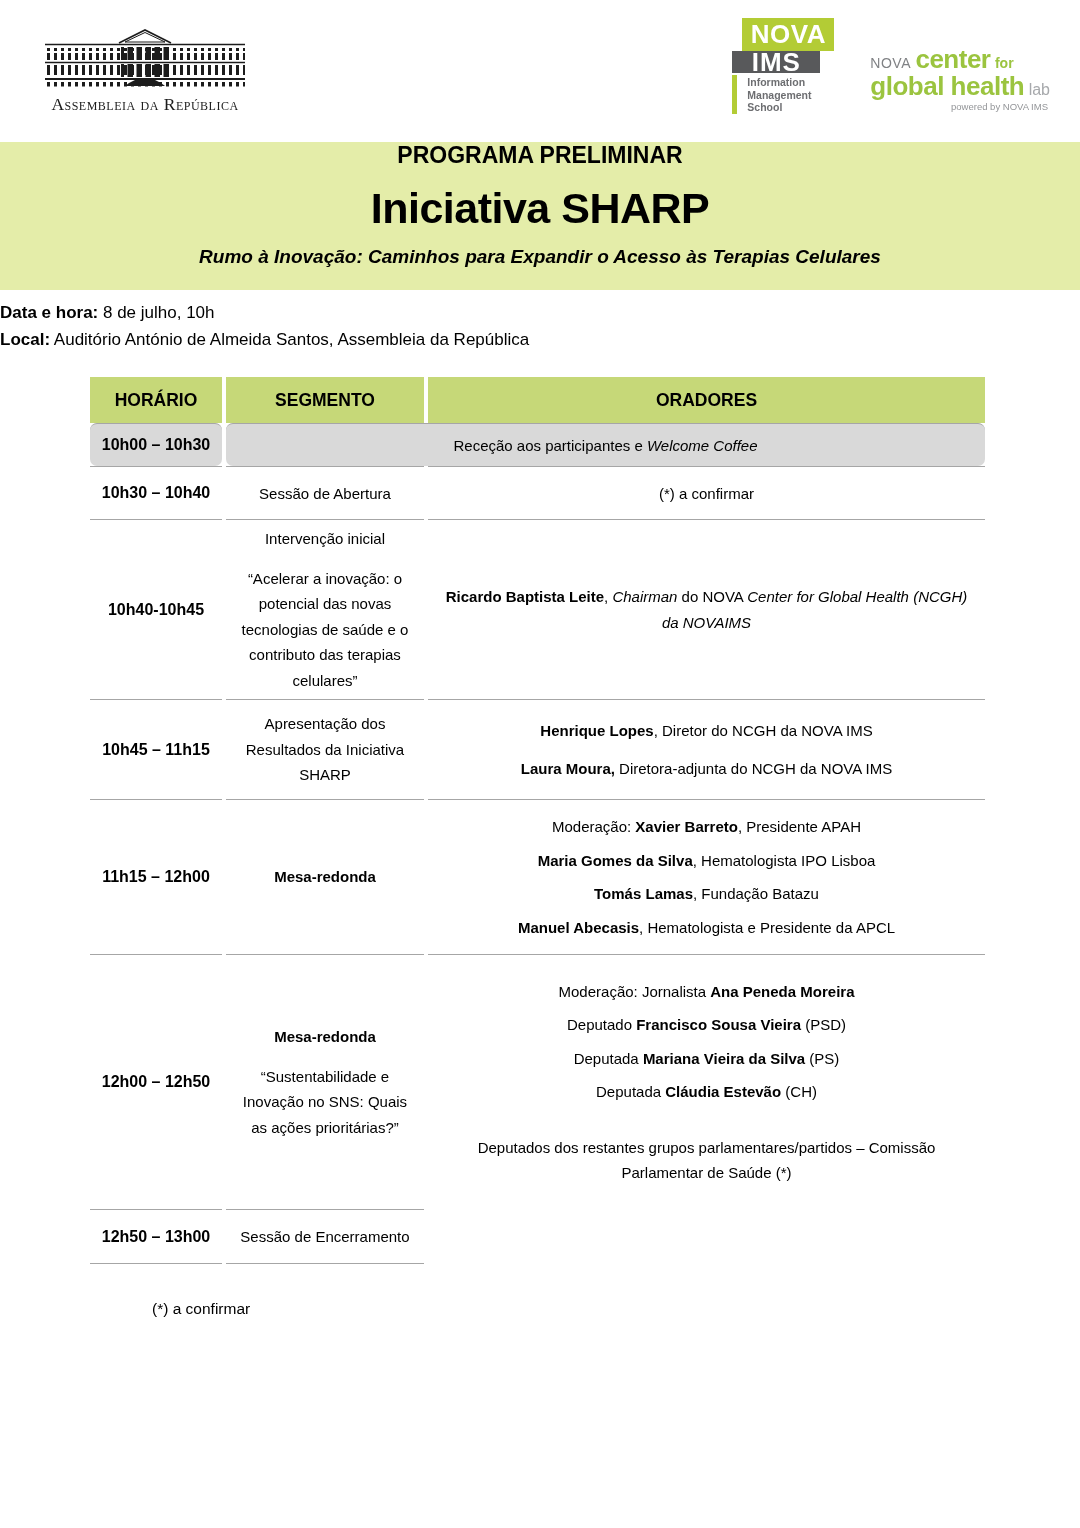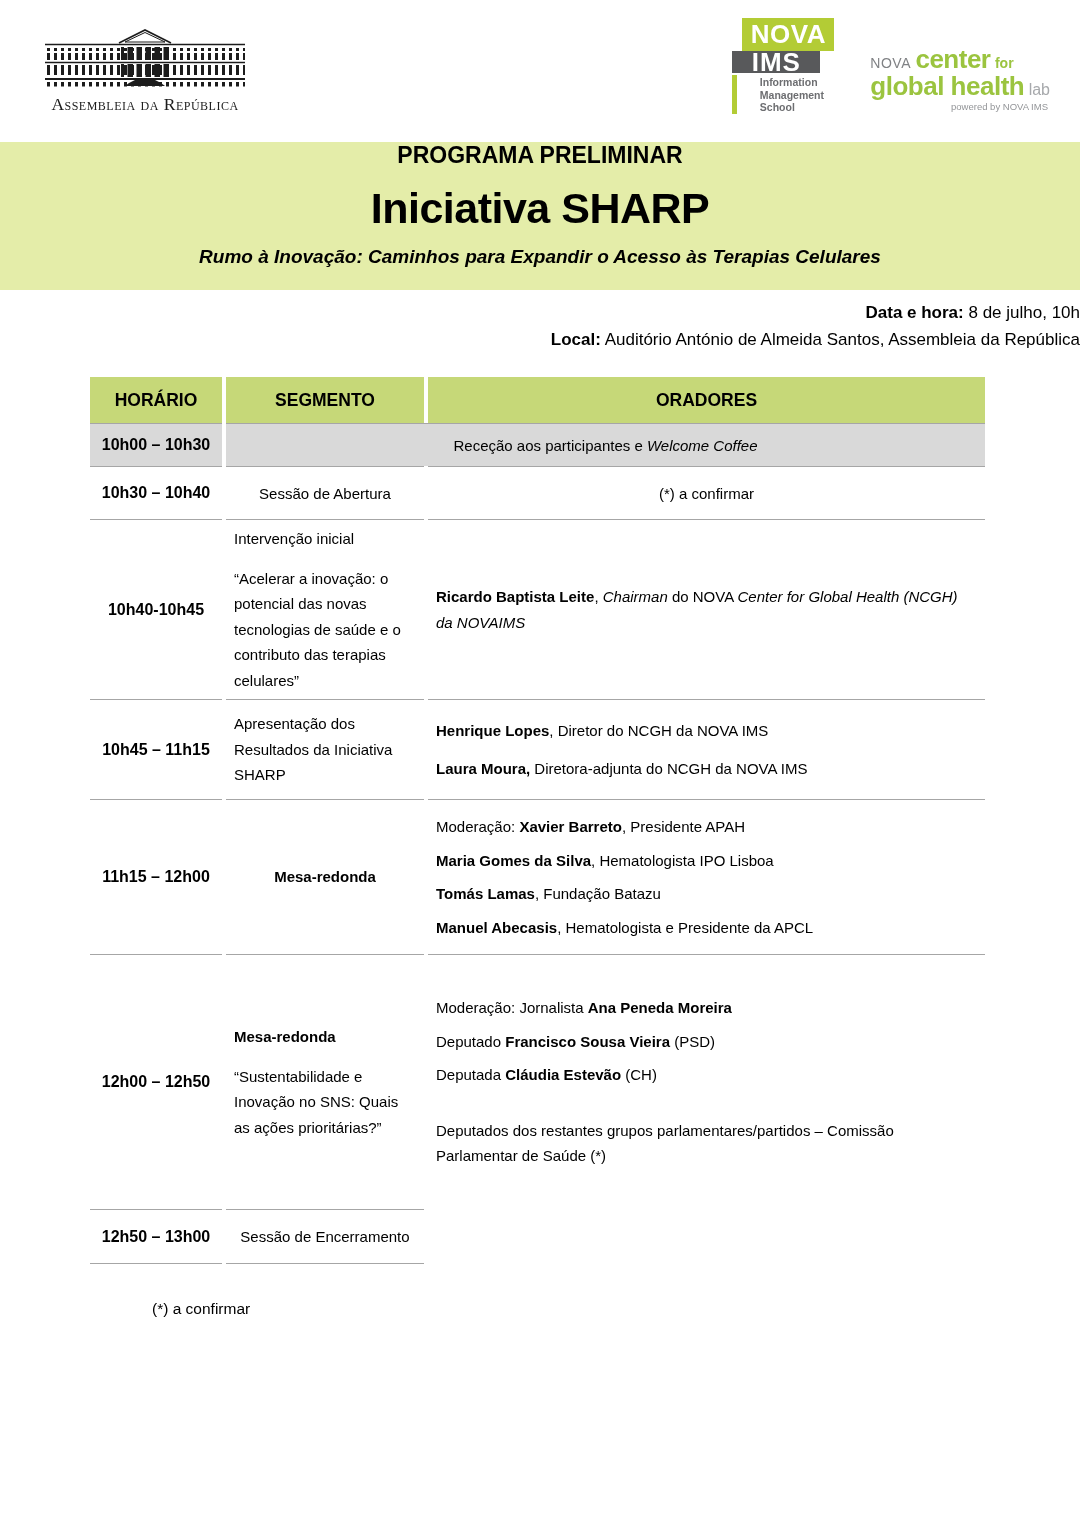--- a/index.html
+++ b/index.html
@@ -17,51 +17,51 @@
                 font-size:17.5px; letter-spacing:0.5px; color:#1c1c1c; margin-top:2px; }
   .logos-right { display:flex; gap:26px; align-items:flex-start; margin-top:-10px; }
 
   .novaims { width:112px; position:relative; }
   .nova-box { margin-left:10px; width:92px; height:33px; background:#b3cc35; color:#fff;
               font-weight:bold; font-size:26px; display:flex; align-items:center;
               justify-content:center; letter-spacing:0.5px; }
   .ims-box  { width:88px; height:22px; background:#58595b; color:#fff; font-weight:bold;
               font-size:26px; display:flex; align-items:center; justify-content:center;
               letter-spacing:1px; }
-  .school { display:flex; gap:23px; margin-top:2px; }
+  .school { display:flex; gap:10px; margin-top:2px; }
   .school .bar { width:5px; background:#b3cc35; }
   .school-text { font-size:10.5px; font-weight:bold; color:#6d6e71; line-height:1.2;
                  width:95px; text-align:left; padding-top:1px; }
 
   .ncgh { margin-top:28px; text-align:left; line-height:1.02; }
   .g-nova { color:#808285; font-size:14px; letter-spacing:0.5px; }
   .g-center { color:#9bc43f; font-weight:bold; font-size:26px; letter-spacing:-0.5px; }
   .g-for { color:#9bc43f; font-weight:bold; font-size:14px; }
   .g-gh { color:#9bc43f; font-weight:bold; font-size:26px; letter-spacing:-0.5px; }
   .g-lab { color:#a7a9ac; font-size:16px; }
   .g-powered { font-size:9.5px; color:#939598; text-align:right; margin-top:3px; padding-right:2px; }
 
   
   .banner { background:#e4eda9; text-align:center; padding:0 0 22px; }
   .kicker { font-size:23px; font-weight:bold; }
   .title { font-size:43px; font-weight:bold; letter-spacing:-0.5px; margin:15px 0 13px; }
   .subtitle { font-size:19px; font-weight:bold; font-style:italic; }
 
   
-  .meta { text-align:right; margin-top:13px; font-size:17px; }
+  .meta { text-align:left; margin-top:13px; font-size:17px; }
   .meta p { margin:7px 0; }
 
   
   .sched { margin:27px 0 0 90px; width:895px; display:grid;
            grid-template-columns:132px 198px 557px; column-gap:4px; font-size:15px; }
-  .cell { display:flex; align-items:center; justify-content:center; text-align:left;
+  .cell { display:flex; align-items:center; justify-content:center; text-align:center;
           padding:6px 8px; }
   .hcell { background:#c6d878; font-weight:bold; font-size:17.5px; min-height:46px; }
   .bcell { border-top:1px solid #a6a6a6; }
-  .gray { background:#d9d9d9; }
+  .gray { background:#d9d9d9;border-radius:7px; }
   .span2 { grid-column:2 / 4; }
   .time { font-weight:bold; font-size:16px; }
   .b { font-weight:bold; }
   .i { font-style:italic; }
   .r0 { min-height:43px; } .r1 { min-height:53px; } .r2 { min-height:155px; }
   .r3 { min-height:100px; } .r4 { min-height:140px; } .r5 { min-height:255px; }
   .r6 { min-height:55px; border-bottom:1px solid #a6a6a6; }
   .seg { line-height:1.7; }
   .seg .quote { margin-top:14px; }
   .or { width:100%; line-height:1.7; }
@@ -189,20 +189,21 @@
     <div class="cell bcell r5">
       <div class="seg">
         <p class="b">Mesa-redonda</p>
         <p class="quote">“Sustentabilidade e Inovação no SNS: Quais as ações prioritárias?”</p>
       </div>
     </div>
     <div class="cell bcell r5">
       <div class="or">
         <p><span>Moderação:  Jornalista </span><span class="b">Ana Peneda Moreira</span></p>
         <p><span>Deputado </span><span class="b">Francisco Sousa Vieira</span><span> (PSD)</span></p>
+        <p><span>Deputada </span><span class="b">Mariana Vieira da Silva</span><span> (PS)</span></p>
         <p><span>Deputada </span><span class="b">Cláudia Estevão</span><span> (CH)</span></p>
         <p class="extra">Deputados dos restantes grupos parlamentares/partidos – Comissão Parlamentar de Saúde (*)</p>
       </div>
     </div>
 
     <div class="cell bcell time r6">12h50 – 13h00</div>
     <div class="cell bcell r6">Sessão de Encerramento</div>
   </section>
 
   <p class="footnote">(*) a confirmar</p>

